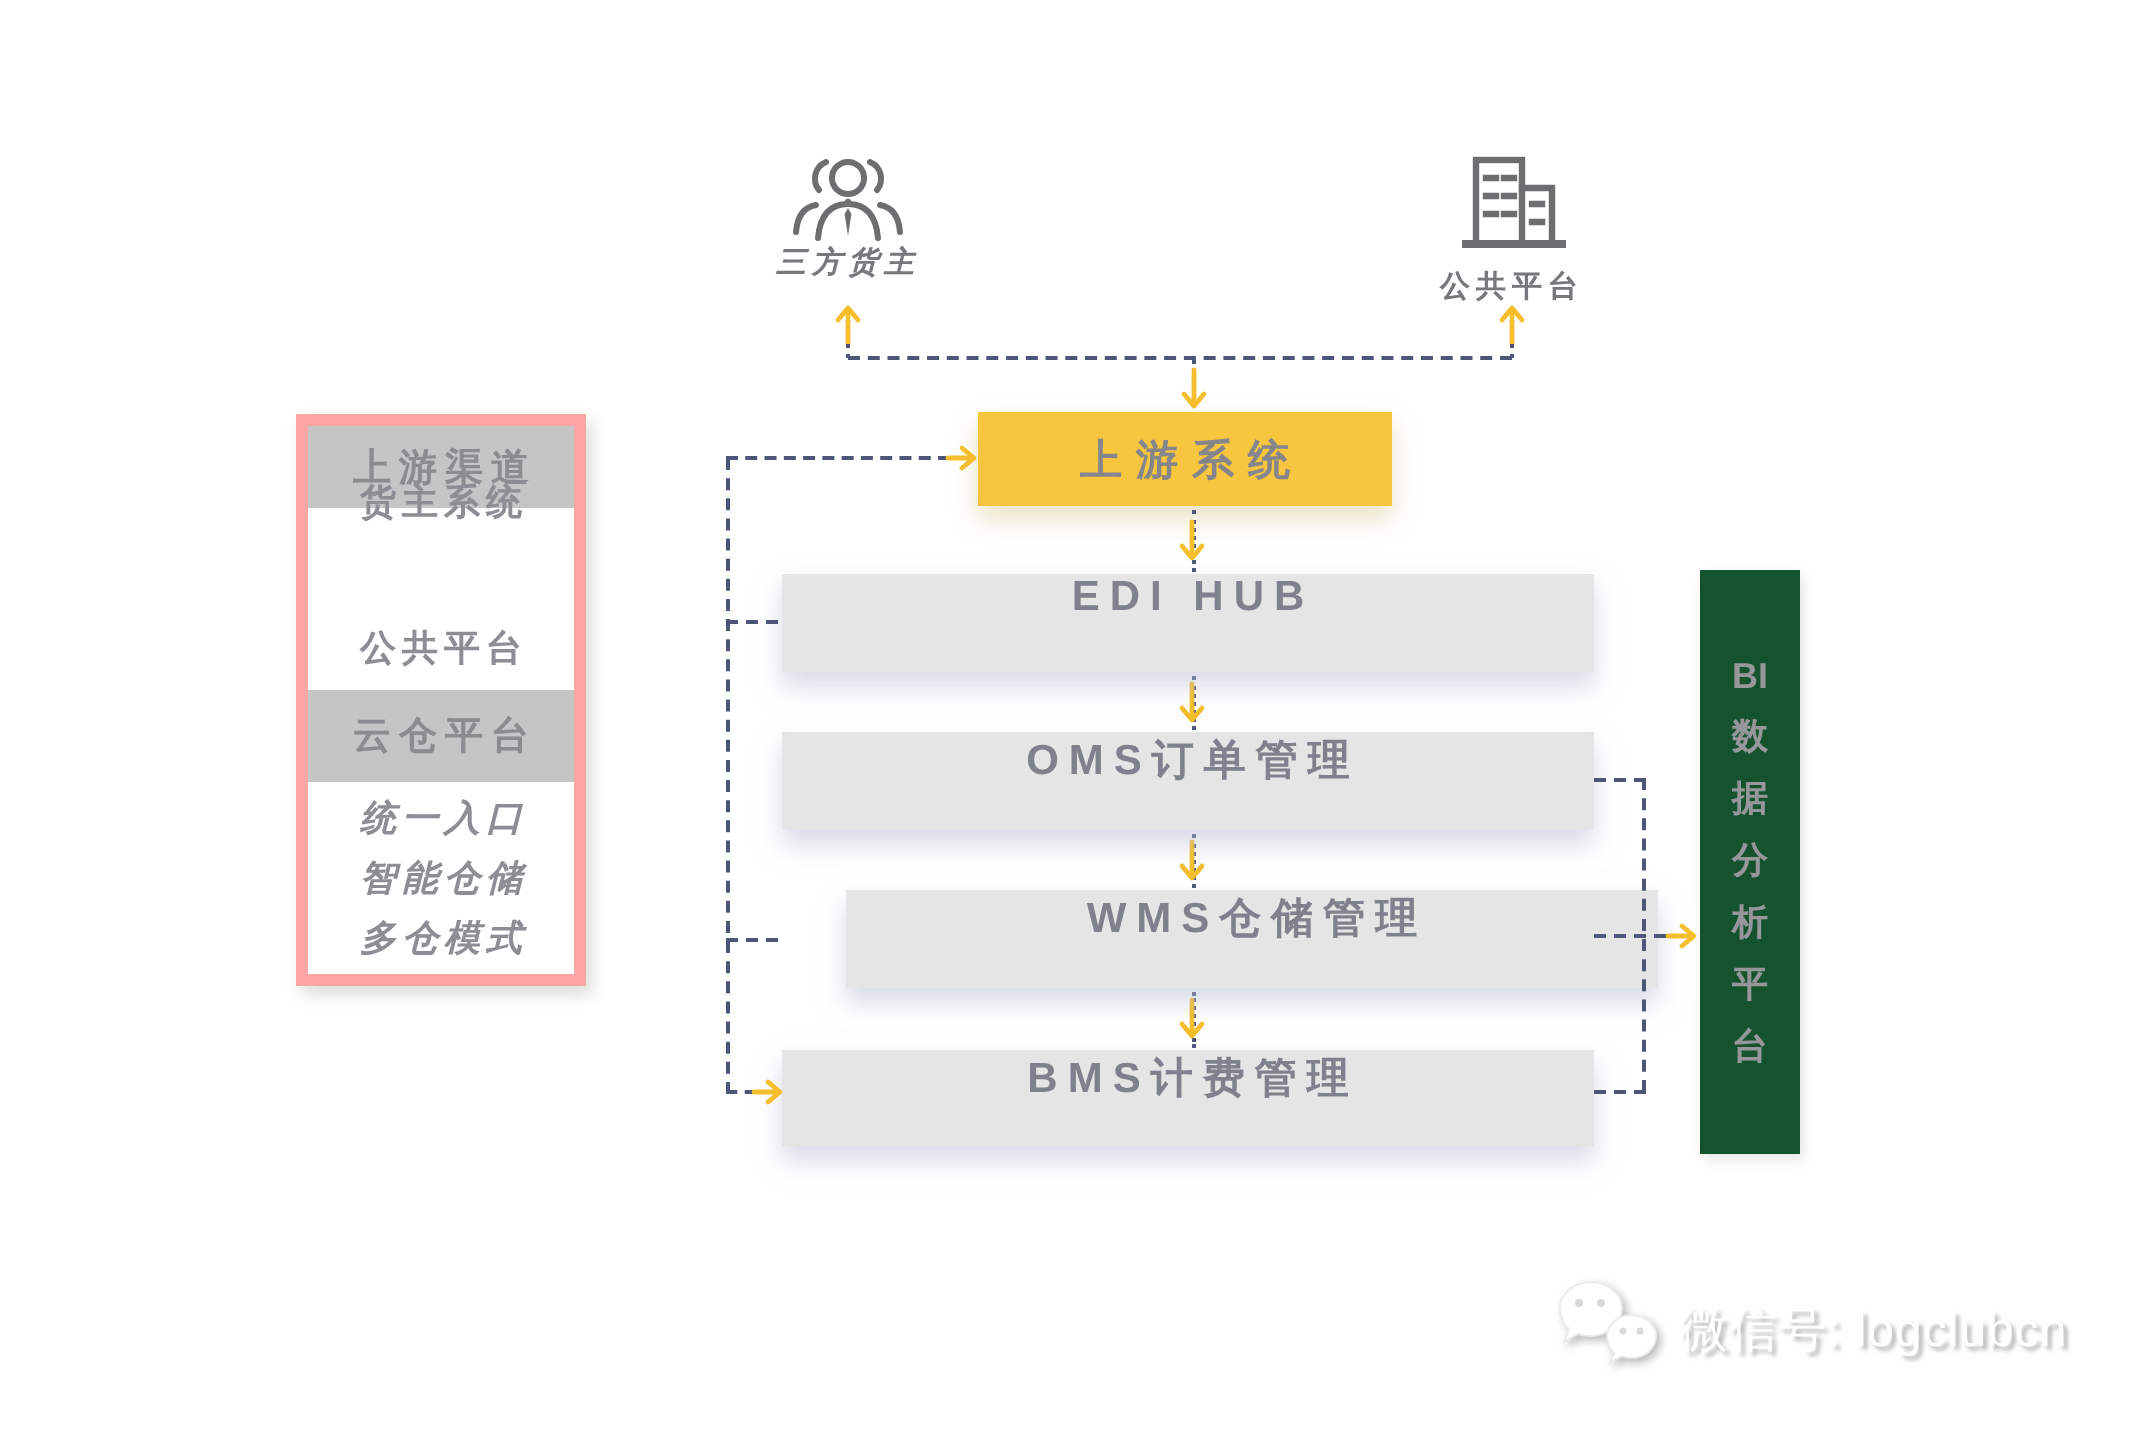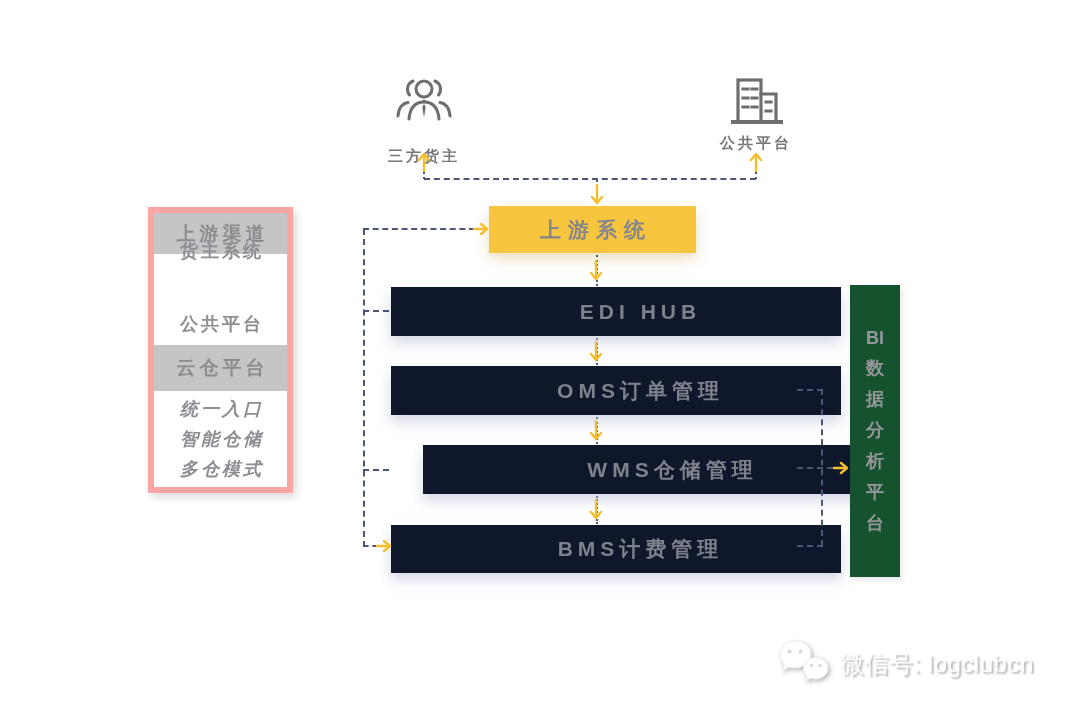--- a/index.html
+++ b/index.html
@@ -27,24 +27,24 @@
   
   .upstream-box{
     left:489px;top:206px;width:207px;height:47px;
     background:#F8C53E;
     box-shadow:0 6px 12px rgba(195,165,80,0.35);
     display:flex;align-items:center;justify-content:center;
     font-size:21px;font-weight:bold;color:#85868B;letter-spacing:7px;text-indent:7px;
   }
   .flow-box{
     left:391px;width:406px;height:49px;
-    background:#0f172a;
+    background:#e5e5e5;
     box-shadow:0 7px 12px rgba(182,187,212,0.55);
-    display:flex;align-items:center;justify-content:center;
-    font-size:21px;font-weight:bold;color:#7F828C;letter-spacing:5px;text-indent:5px;padding-left:44px;
+    display:flex;align-items:flex-start;justify-content:center;
+    font-size:21px;font-weight:bold;color:#7F828C;letter-spacing:5px;text-indent:5px;
   }
 
   
   .left-panel{
     left:148px;top:207px;width:145px;height:286px;
     background:#ffffff;border:6px solid #fca5a5;box-sizing:border-box;
     box-shadow:3px 4px 8px rgba(0,0,0,0.15);
     display:flex;flex-direction:column;
   }
   .lp-header{
@@ -83,21 +83,21 @@
     <circle cx="32" cy="15" r="8"></circle>
     <path d="M17 45 Q18.5 28 32 28 Q45.5 28 47 45"></path>
     <circle cx="32" cy="27" r="1.6" fill="#6E6E70" stroke="none"></circle>
     <path d="M32 30 L30.3 33 L32 44 L33.7 33 Z" fill="#6E6E70" stroke="none"></path>
     <path d="M21 7 A9 9 0 0 0 17.5 21"></path>
     <path d="M6 42 Q7 30 16 28.5"></path>
     <path d="M43 7 A9 9 0 0 1 46.5 21"></path>
     <path d="M58 42 Q57 30 48 28.5"></path>
   </svg>
 </div>
-<div class="abs actor-label" style="left:364px;top:147px;">三方货主</div>
+<div class="abs actor-label" style="left:364px;top:122px;font-style:italic;">三方货主</div>
 
 <div class="abs" style="left:727px;top:76px;">
   <svg width="60" height="52" viewBox="0 0 60 52" fill="none" stroke="#6E6E70" stroke-width="3.2" stroke-linecap="square">
     <rect x="11" y="4" width="23" height="42"></rect>
     <path d="M34 18 H49 V46"></path>
     <path d="M16 13 H21 M25 13 H30"></path>
     <path d="M16 22 H21 M25 22 H30"></path>
     <path d="M16 31 H21 M25 31 H30"></path>
     <path d="M39 26 H44 M39 35 H44"></path>
     <path d="M6 46 H54" stroke-width="4"></path>

